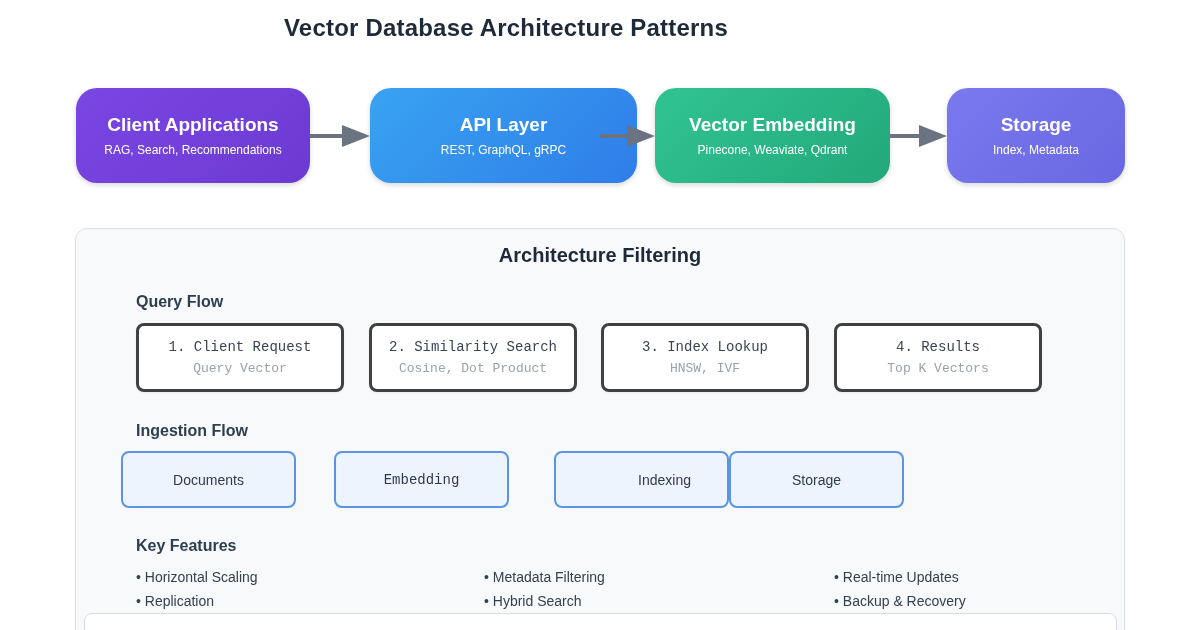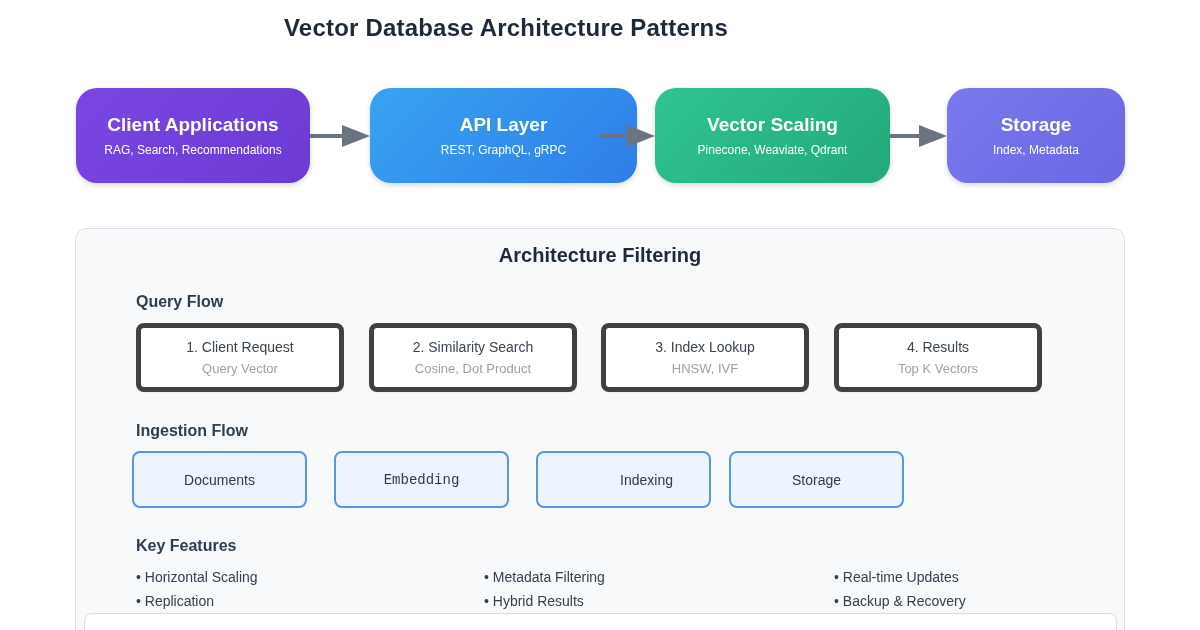--- a/index.html
+++ b/index.html
@@ -55,38 +55,38 @@
   .sec-heading{
     position:absolute;margin:0;font-size:16px;font-weight:bold;color:#2c3e50;
   }
   .sec-query{left:60px;top:64px;}
   .sec-ingest{left:60px;top:193px;}
   .sec-features{left:60px;top:308px;}
 
   
   .qcard{
     position:absolute;top:94px;width:208px;height:69px;box-sizing:border-box;
-    background:#ffffff;border:5px solid #404040;border-radius:8px;
+    background:#ffffff;border:3px solid #404040;border-radius:8px;
     display:flex;flex-direction:column;align-items:center;justify-content:center;
-    gap:6px;box-shadow:0 1px 2px rgba(30,40,60,.05);
+    gap:6px;box-shadow:0 1px 2px rgba(30,40,60,.05);font-family:Liberation Mono, monospace;
   }
   .qcard-0{left:60px;}  .qcard-1{left:293px;}
   .qcard-2{left:525px;} .qcard-3{left:758px;}
   .qcard-title{font-size:14px;color:#3a4450;}
   .qcard-sub{font-size:13px;color:#9ba1ab;}
 
   
   .ibox{
     position:absolute;top:222px;width:175px;height:57px;box-sizing:border-box;
     background:#edf4fd;border:2px solid #5b94e4;border-radius:8px;
     display:flex;align-items:center;justify-content:center;
     font-size:14px;color:#2f3b4c;
   }
-  .ibox-0{left:56px;text-align:center;}  .ibox-1{left:258px;font-family:Liberation Mono, monospace;}
-  .ibox-2{left:460px;padding-left:46px;} .ibox-3{left:653px;}
+  .ibox-0{left:45px;text-align:center;}  .ibox-1{left:258px;font-family:Liberation Mono, monospace;}
+  .ibox-2{left:478px;padding-left:46px;} .ibox-3{left:653px;}
 
   
   .feat-col{position:absolute;top:336px;width:320px;}
   .feat-col-0{left:60px;} .feat-col-1{left:408px;} .feat-col-2{left:758px;}
   .feat-item{font-size:14px;color:#33414f;line-height:24px;}
 
   
   .bottom-card{
     position:absolute;left:8px;top:384px;width:1033px;height:40px;
     background:#ffffff;border:1px solid #d8dce1;border-radius:8px;
@@ -102,21 +102,21 @@
 
   <div class="flow-node node-0" style="background: linear-gradient(135deg, rgb(122, 70, 228), rgb(108, 58, 210));">
     <div class="node-title">Client Applications</div>
     <div class="node-sub">RAG, Search, Recommendations</div>
   </div>
   <div class="flow-node node-1" style="background: linear-gradient(135deg, rgb(56, 163, 241), rgb(47, 125, 232));">
     <div class="node-title">API Layer</div>
     <div class="node-sub">REST, GraphQL, gRPC</div>
   </div>
   <div class="flow-node node-2" style="background: linear-gradient(135deg, rgb(48, 196, 146), rgb(35, 168, 122));">
-    <div class="node-title">Vector Scaling</div>
+    <div class="node-title">Vector Embedding</div>
     <div class="node-sub">Pinecone, Weaviate, Qdrant</div>
   </div>
   <div class="flow-node node-3" style="background: linear-gradient(135deg, rgb(123, 121, 238), rgb(105, 103, 226));">
     <div class="node-title">Storage</div>
     <div class="node-sub">Index, Metadata</div>
   </div>
 
   <div class="arrow arrow-0">
     <span class="arrow-line" style="background: rgb(107, 114, 128);"></span>
     <span class="arrow-head" style="border-left-color: rgb(107, 114, 128);"></span>
@@ -168,21 +168,21 @@
     </div>
 
     <h3 class="sec-heading sec-features">Key Features</h3>
 
     <div class="feat-col feat-col-0">
       <div class="feat-item">• Horizontal Scaling</div>
       <div class="feat-item">• Replication</div>
     </div>
     <div class="feat-col feat-col-1">
       <div class="feat-item">• Metadata Filtering</div>
-      <div class="feat-item">• Hybrid Results</div>
+      <div class="feat-item">• Hybrid Search</div>
     </div>
     <div class="feat-col feat-col-2">
       <div class="feat-item">• Real-time Updates</div>
       <div class="feat-item">• Backup &amp; Recovery</div>
     </div>
 
     <div class="bottom-card"></div>
   </section>
 
 </div>

